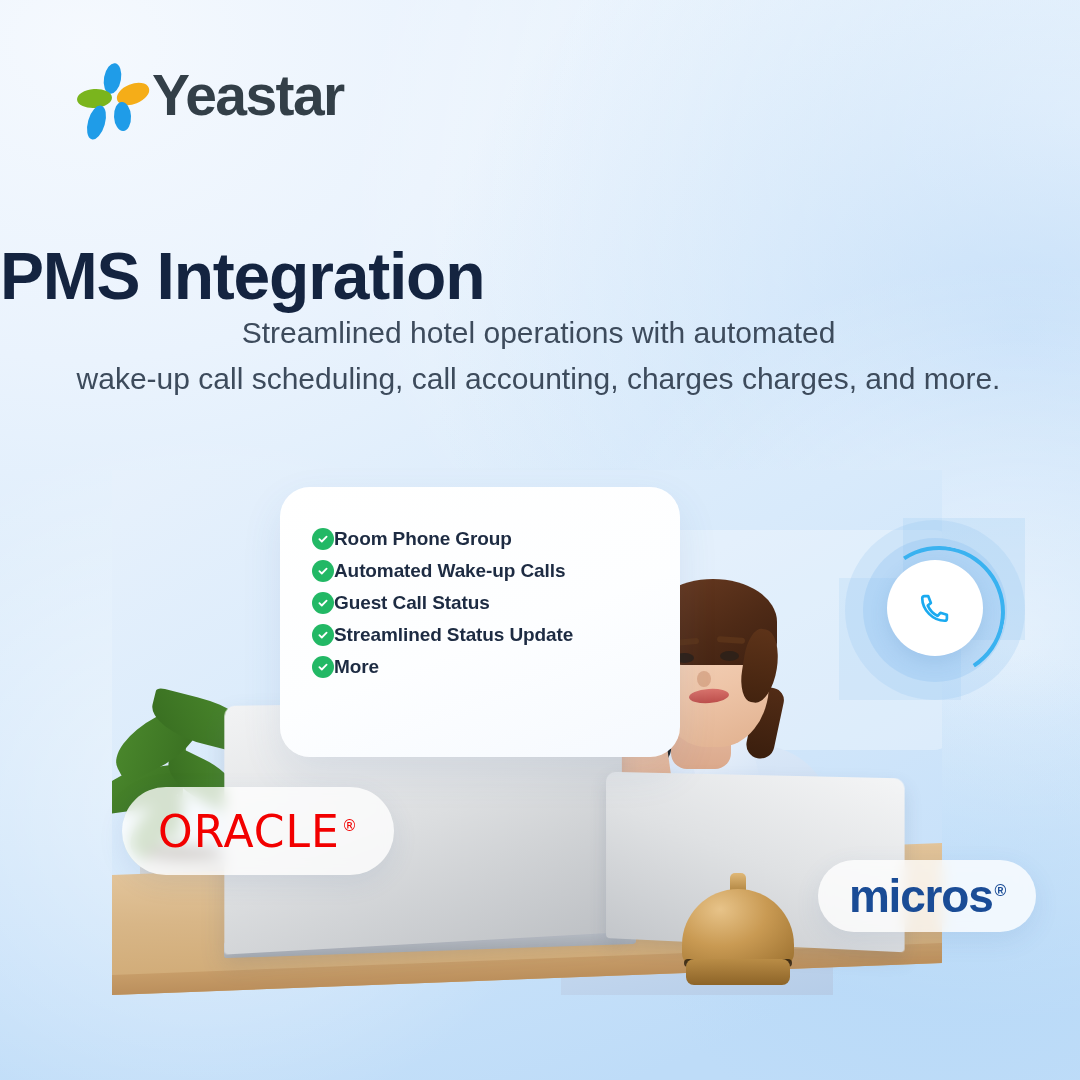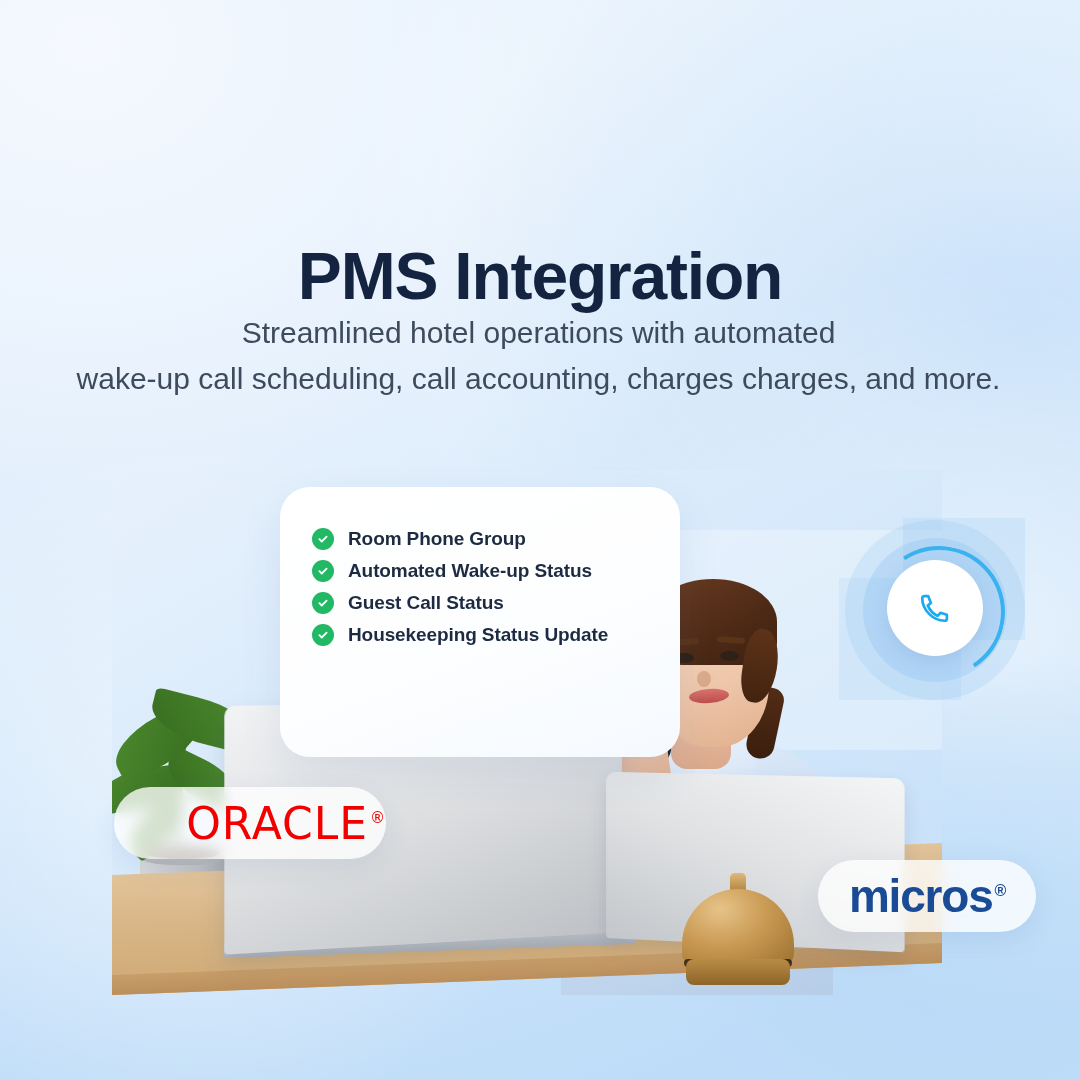--- a/index.html
+++ b/index.html
@@ -74,21 +74,20 @@
     font-weight: 700;
     letter-spacing: -1.6px;
     color: #333f48;
     line-height: 1;
   }
 
   
   .headline {
     position: absolute;
     left: 0; right: 0; top: 196px;
-    text-align: center;
     font-size: 66px;
     font-weight: 700;
     letter-spacing: -1.2px;
     color: #142440;
     line-height: 1.08;
     margin-top: 45px;
   }
   .subhead {
     position: absolute;
     left: 0; right: 3px; top: 310px;
@@ -365,21 +364,21 @@
     border-radius: 30px;
     box-shadow: 0 16px 40px rgba(60,100,160,0.10);
   }
   .feature-list {
     position: absolute;
     left: 312px; top: 528px;
     display: flex; flex-direction: column;
     gap: 10px;
   }
   .feature-item {
-    display: flex; align-items: center; gap: 14px;
+    display: flex; align-items: center; gap: 0;
     height: 22px;
   }
   .check {
     width: 22px; height: 22px; flex: 0 0 22px;
     border-radius: 50%;
     background: #22b865;
     display: flex; align-items: center; justify-content: center;
   }
   .check svg { display: block; }
   .feature-label {
@@ -429,21 +428,21 @@
 
   
   .pill {
     position: absolute;
     background: rgba(255,255,255,0.78);
     border-radius: 44px;
     backdrop-filter: blur(7px);
     display: flex; align-items: center; justify-content: center;
     box-shadow: 0 8px 26px rgba(60,100,160,0.10);
   }
-  .pill-oracle { left: 114px; top: 787px; width: 272px; height: 72px; justify-content: flex-end; }
+  .pill-oracle { left: 122px; top: 787px; width: 272px; height: 88px; }
   .pill-micros { left: 818px; top: 860px; width: 218px; height: 72px; }
   .oracle-word {
     font-size: 44px;
     font-weight: 400;
     letter-spacing: 1px;
     color: #f20000;
     font-family: "DejaVu Sans", sans-serif;
     position: relative;
   }
   .micros-word {
@@ -466,20 +465,30 @@
 <div class="canvas">
 
   <div class="bg-layer">
     <div class="swirl swirl-a"></div>
     <div class="swirl swirl-b"></div>
     <div class="swirl swirl-c"></div>
     <div class="swirl swirl-d"></div>
     <div class="swirl swirl-e"></div>
   </div>
 
+  <div class="logo-block">
+    <div class="logo-mark">
+      <span class="petal petal-top"></span>
+      <span class="petal petal-orange"></span>
+      <span class="petal petal-green"></span>
+      <span class="petal petal-bl"></span>
+      <span class="petal petal-br"></span>
+    </div>
+    <div class="logo-word">Yeastar</div>
+  </div>
 
   <h1 class="headline">PMS Integration</h1>
 
   <div class="subhead">
     <div>Streamlined hotel operations with automated</div>
     <div>wake-up call scheduling, call accounting, charges charges, and more.</div>
   </div>
 
   <div class="scene">
     <div class="scene-inner">
@@ -544,37 +553,45 @@
           </svg>
       </span>
       <span class="feature-label">Room Phone Group</span>
     </div>
     <div class="feature-item">
       <span class="check">
         <svg width="12" height="12" viewBox="0 0 12 12">
             <path d="M2.4 6.2 L4.8 8.5 L9.6 3.6" fill="none" stroke="#ffffff" stroke-width="1.8" stroke-linecap="round" stroke-linejoin="round"></path>
           </svg>
       </span>
-      <span class="feature-label">Automated Wake-up Status</span>
+      <span class="feature-label">Automated Wake-up Calls</span>
     </div>
     <div class="feature-item">
       <span class="check">
         <svg width="12" height="12" viewBox="0 0 12 12">
             <path d="M2.4 6.2 L4.8 8.5 L9.6 3.6" fill="none" stroke="#ffffff" stroke-width="1.8" stroke-linecap="round" stroke-linejoin="round"></path>
           </svg>
       </span>
       <span class="feature-label">Guest Call Status</span>
     </div>
     <div class="feature-item">
       <span class="check">
         <svg width="12" height="12" viewBox="0 0 12 12">
             <path d="M2.4 6.2 L4.8 8.5 L9.6 3.6" fill="none" stroke="#ffffff" stroke-width="1.8" stroke-linecap="round" stroke-linejoin="round"></path>
           </svg>
       </span>
-      <span class="feature-label">Housekeeping Status Update</span>
+      <span class="feature-label">Streamlined Status Update</span>
+    </div>
+    <div class="feature-item">
+      <span class="check">
+        <svg width="12" height="12" viewBox="0 0 12 12">
+            <path d="M2.4 6.2 L4.8 8.5 L9.6 3.6" fill="none" stroke="#ffffff" stroke-width="1.8" stroke-linecap="round" stroke-linejoin="round"></path>
+          </svg>
+      </span>
+      <span class="feature-label">More</span>
     </div>
   </div>
 
   <div class="phone-badge">
     <div class="ring ring-out"></div>
     <div class="ring-sq"></div>
     <div class="ring-sq2"></div>
     <div class="ring ring-mid"></div>
     <div class="ring ring-arc"></div>
     <div class="phone-circle">

